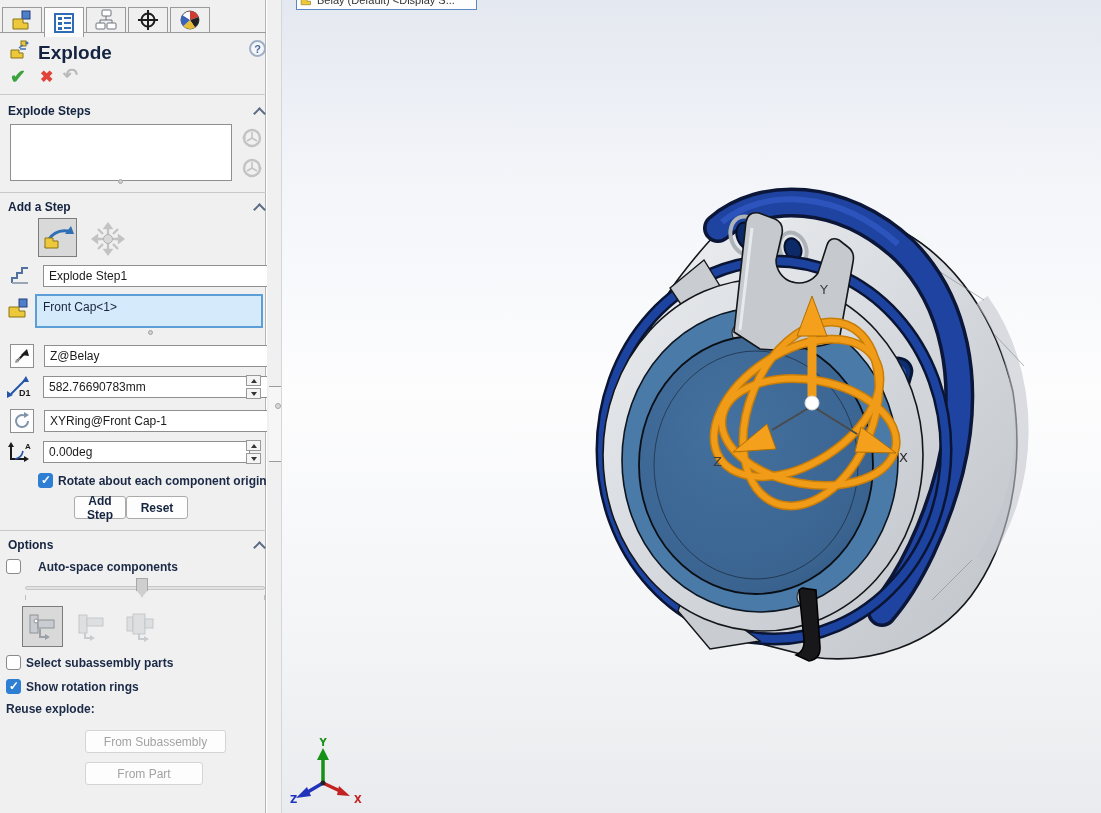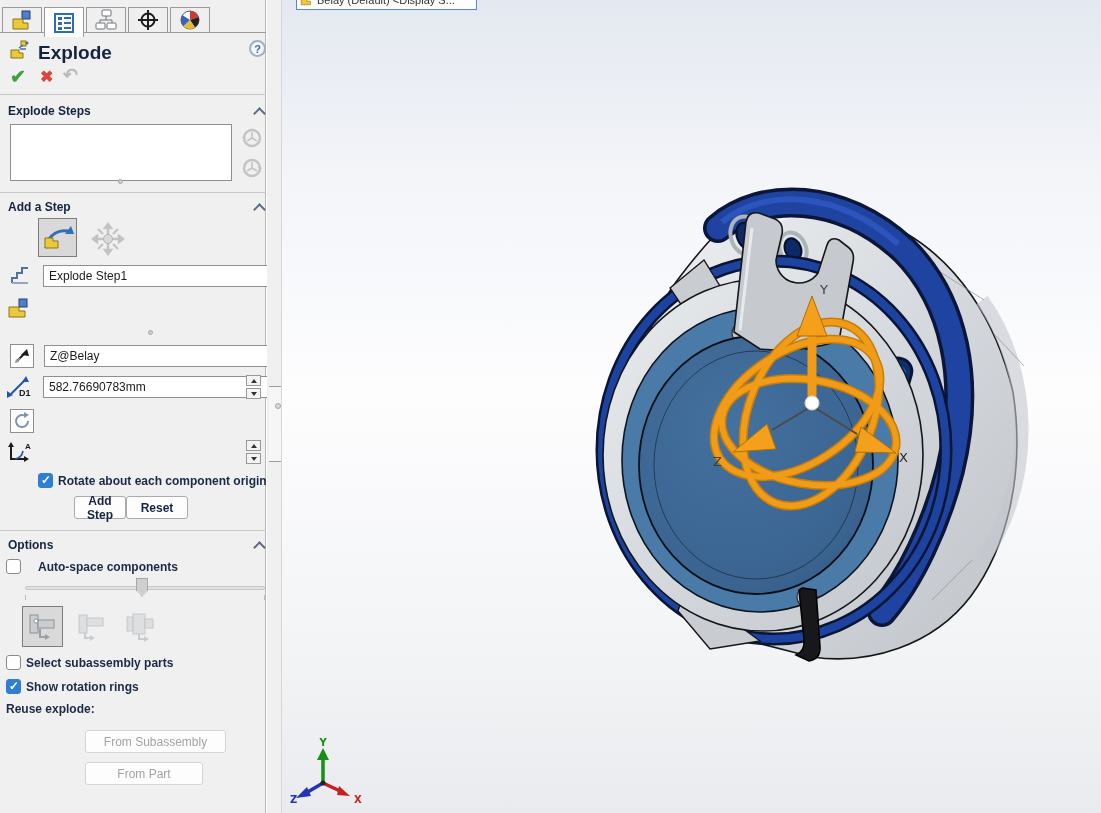--- a/index.html
+++ b/index.html
@@ -224,20 +224,21 @@
       </svg>
     </div>
     <div class="fld" style="left:35px; top:265px; width:230px">Explode Step1</div>
 
     <div class="icon-plain" style="left:7px; top:296px; width:24px; height:24px">
       <svg width="24" height="22" viewBox="0 0 24 22">
         <rect x="12" y="2" width="8" height="8" fill="#4f7fc9" stroke="#24407c"></rect>
         <path d="M2 10 h10 v4 h6 v6 H2 Z" fill="#ecc83a" stroke="#8a7414"></path>
       </svg>
     </div>
+    <div class="sel-box">Front Cap&lt;1&gt;</div>
     <div class="grip-dot" style="left:148px; top:330px"></div>
 
     <div class="icon-box" style="left:10px; top:344px">
       <svg width="18" height="18" viewBox="0 0 18 18">
         <path d="M4 14 L13 5" stroke="#1c1c1c" stroke-width="2"></path>
         <path d="M14 2 l2 7 -8 -1 z" fill="#1c1c1c"></path>
         <path d="M7 11 l-4 4" stroke="#9a9a9a" stroke-width="1.6"></path>
         <path d="M2 16 l1 -4 3 3 z" fill="#9a9a9a"></path>
       </svg>
     </div>
@@ -260,30 +261,32 @@
           <span class="tri-dn"></span>
         </div>
     </div>
 
     <div class="icon-box" style="left:10px; top:409px">
       <svg width="18" height="18" viewBox="0 0 18 18">
         <path d="M15 9 a6 6 0 1 1 -4 -5.6" fill="none" stroke="#7e93ad" stroke-width="2"></path>
         <path d="M11 0 l5 3 -5 3 z" fill="#7e93ad"></path>
       </svg>
     </div>
+    <div class="fld" style="left:36px; top:410px; width:227px">XYRing@Front Cap-1</div>
 
     <div class="icon-plain" style="left:6px; top:440px; width:27px; height:25px">
       <svg width="26" height="24" viewBox="0 0 26 24">
         <path d="M4 4 v14 h14" fill="none" stroke="#1b1b1b" stroke-width="2"></path>
         <path d="M4 1 l-3 5 6 0 z" fill="#1b1b1b"></path>
         <path d="M22 18 l-5 -3 0 6 z" fill="#1b1b1b"></path>
         <path d="M8 18 a10 10 0 0 0 8 -8" fill="none" stroke="#2456a8" stroke-width="1.6"></path>
         <text x="18" y="8" font-size="8" font-weight="bold" fill="#1b1b1b" font-family="Liberation Sans">A</text>
       </svg>
     </div>
+    <div class="fld" style="left:35px; top:441px; width:207px">0.00deg</div>
     <div class="spinner" style="top:440px">
       <div class="spin-btn up">
           <span class="tri-up"></span>
         </div>
       <div class="spin-btn dn">
           <span class="tri-dn"></span>
         </div>
     </div>
 
     <div class="checkbox checked" style="left:38px; top:473px"></div>

